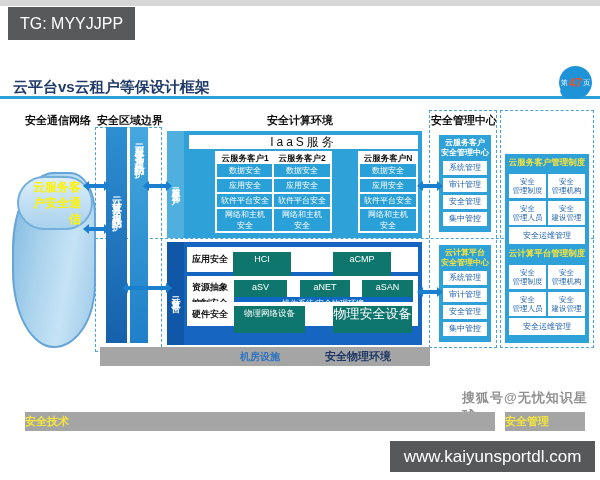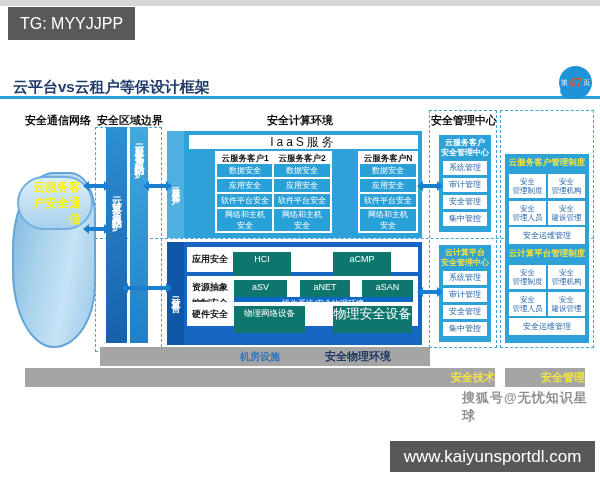--- a/index.html
+++ b/index.html
@@ -60,21 +60,21 @@
   .prow{left:20px;width:231px;background:#fff;box-sizing:border-box;}
   .plabel{position:absolute;left:5px;font-size:9px;color:#111;font-weight:bold;}
   .pbtn{position:absolute;background:#0f766e;color:#fff;font-size:9px;text-align:center;
         height:27px;line-height:15px;}
   .pwide{position:absolute;background:#0d68c4;color:#fff;font-size:8px;text-align:center;
         height:13px;line-height:13px;}
   
   .graybar{background:#a5a5a5;height:19px;z-index:1;}
   .roomfac{position:absolute;left:140px;top:3px;font-size:10px;font-weight:bold;color:#2e74c0;}
   .roomenv{position:absolute;left:225px;top:2px;font-size:11px;font-weight:bold;color:#1f3864;}
-  .footbar{color:#f3e53d;font-weight:bold;font-size:11px;text-align:right;line-height:19px;}
+  .footbar{color:#f3e53d;font-weight:bold;font-size:11px;text-align:left;line-height:19px;margin-top:44px;}
   
   .mbox{width:52px;height:97px;background:#2da1d8;z-index:1;box-sizing:border-box;}
   .mtitle{font-size:8px;font-weight:bold;line-height:10px;text-align:center;padding-top:3px;}
   .wt{color:#ffffff;} .yt{color:#f5e33c;}
   .mitems{position:absolute;left:4px;top:26px;width:44px;display:flex;flex-direction:column;gap:3px;}
   .mitem{background:#fff;color:#1c5fa8;font-size:8px;text-align:center;height:14px;line-height:14px;}
   .pbox{width:84px;height:98px;background:#2da1d8;z-index:1;box-sizing:border-box;}
   .ptitle{font-size:8.5px;font-weight:bold;text-align:center;padding-top:3px;}
   .pcell{position:absolute;width:37px;height:24px;background:#fff;color:#1c5fa8;font-size:7.5px;
          text-align:center;display:flex;flex-direction:column;justify-content:center;line-height:1.25;}

